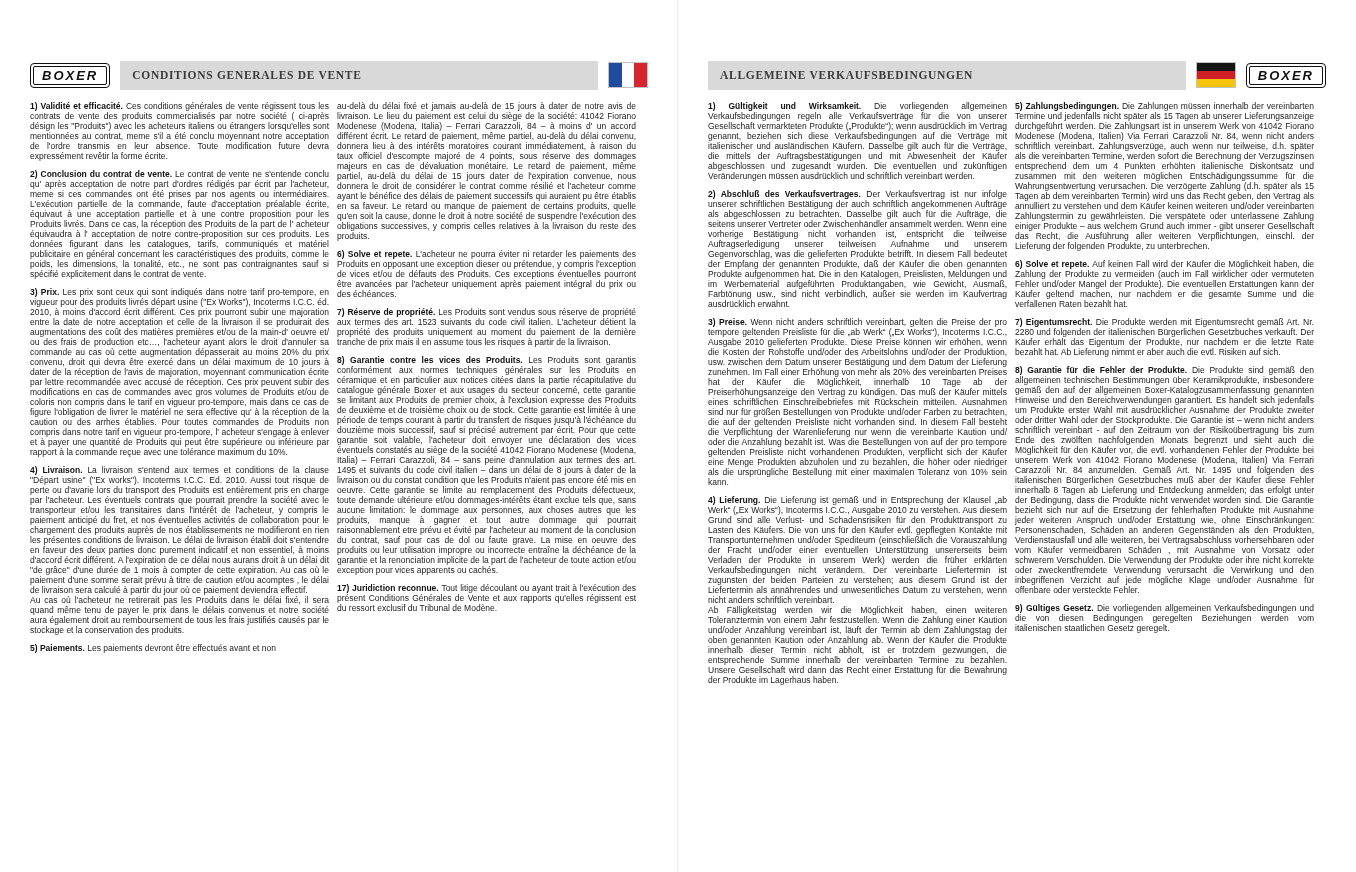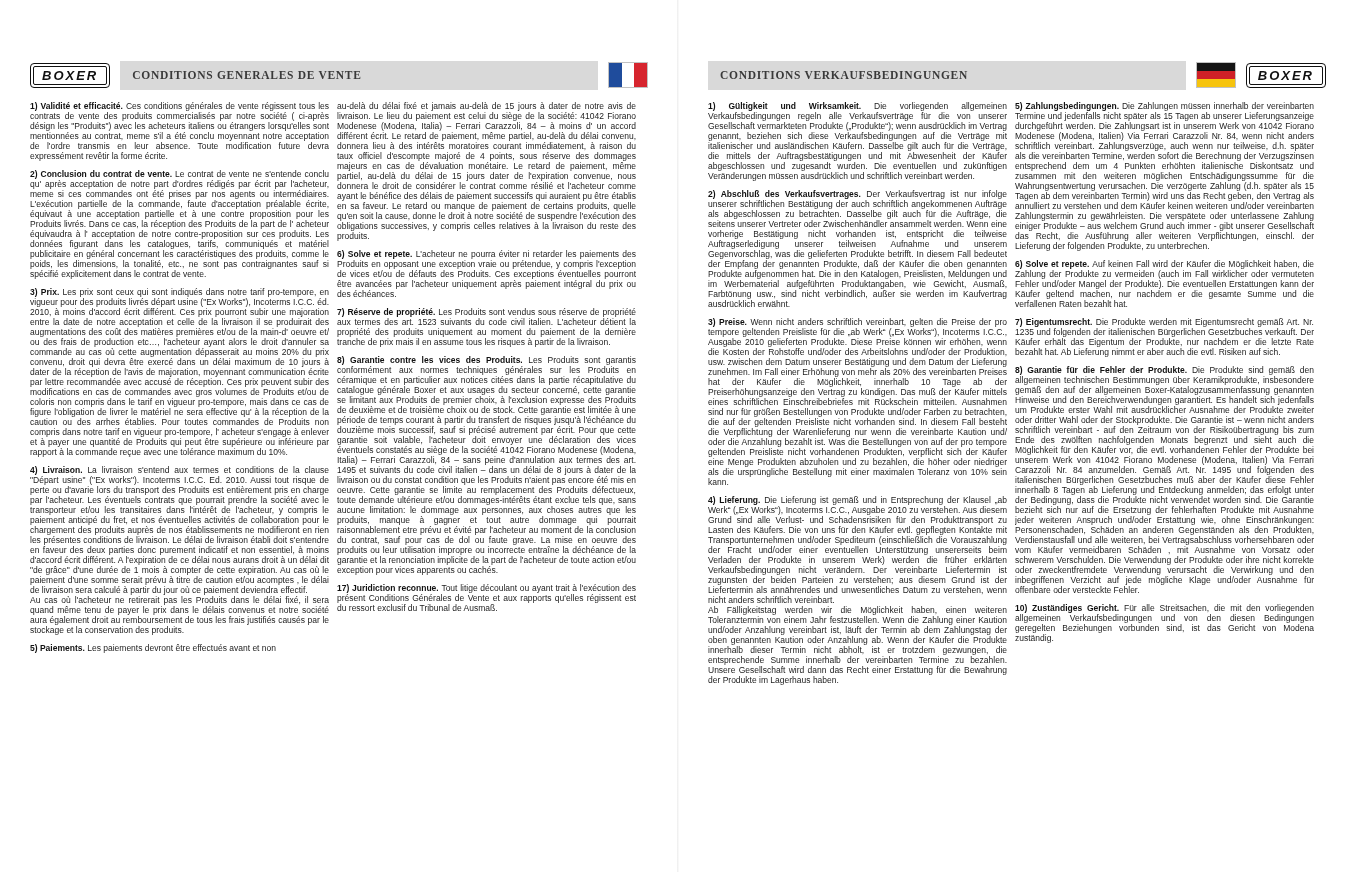--- a/index.html
+++ b/index.html
@@ -78,38 +78,38 @@
       <div class="col">
           <p class="section"><b>1) Validité et efficacité. </b><span>Ces conditions générales de vente régissent tous les contrats de vente des produits commercialisés par notre société ( ci-après désign les "Produits") avec les acheteurs italiens ou étrangers lorsqu'elles sont mentionnées au contrat, meme s'il a été conclu moyennant notre acceptation de l'ordre transmis en leur absence. Toute modification future devra expressément revêtir la forme écrite.</span></p>
           <p class="section"><b>2) Conclusion du contrat de vente. </b><span>Le contrat de vente ne s'entende conclu qu' après acceptation de notre part d'ordres rédigés par écrit par l'acheteur, meme si ces commandes ont été prises par nos agents ou intermédiaires. L'exécution partielle de la commande, faute d'acceptation préalable écrite, équivaut à une acceptation partielle et à une contre proposition pour les Produits livrés. Dans ce cas, la réception des Produits de la part de l' acheteur équivaudra à l' acceptation de notre contre-proposition sur ces produits. Les données figurant dans les catalogues, tarifs, communiqués et matériel publicitaire en général concernant les caractéristiques des produits, comme le poids, les dimensions, la tonalité, etc., ne sont pas contraignantes sauf si spécifié explicitement dans le contrat de vente.</span></p>
           <p class="section"><b>3) Prix. </b><span>Les prix sont ceux qui sont indiqués dans notre tarif pro-tempore, en vigueur pour des produits livrés départ usine ("Ex Works"), Incoterms I.C.C. éd. 2010, à moins d'accord écrit différent. Ces prix pourront subir une majoration entre la date de notre acceptation et celle de la livraison il se produirait des augmentations des coût des matières premières et/ou de la main-d' oeuvre et/ ou des frais de production etc…, l'acheteur ayant alors le droit d'annuler sa commande au cas où cette augmentation dépasserait au moins 20% du prix convenu, droit qui devra être exercé dans un délai maximum de 10 jours à dater de la réception de l'avis de majoration, moyennant communication écrite par lettre recommandée avec accusé de réception. Ces prix peuvent subir des modifications en cas de commandes avec gros volumes de Produits et/ou de coloris non compris dans le tarif en vigueur pro-tempore, mais dans ce cas de figure l'obligation de livrer le matériel ne sera effective qu' à la réception de la caution ou des arrhes établies. Pour toutes commandes de Produits non compris dans notre tarif en vigueur pro-tempore, l' acheteur s'engage à enlever et à payer une quantité de Produits qui peut être supérieure ou inférieure par rapport à la commande reçue avec une tolérance maximum du 10%.</span></p>
           <p class="section"><b>4) Livraison. </b><span>La livraison s'entend aux termes et conditions de la clause "Départ usine" ("Ex works"). Incoterms I.C.C. Ed. 2010. Aussi tout risque de perte ou d'avarie lors du transport des Produits est entièrement pris en charge par l'acheteur. Les éventuels contrats que pourrait prendre la société avec le transporteur et/ou les transitaires dans l'intérêt de l'acheteur, y compris le paiement anticipé du fret, et nos éventuelles activités de collaboration pour le chargement des produits auprès de nos établissements ne modifieront en rien les présentes conditions de livraison. Le délai de livraison établi doit s'entendre en faveur des deux parties donc purement indicatif et non essentiel, à moins d'accord écrit différent. A l'expiration de ce délai nous aurans droit à un délai dit "de grâce" d'une durée de 1 mois à compter de cette expiration. Au cas où le paiement d'une somme serait prévu à titre de caution et/ou acomptes , le délai de livraison sera calculé à partir du jour où ce paiement deviendra effectif.
 Au cas où l'acheteur ne retirerait pas les Produits dans le délai fixé, il sera quand même tenu de payer le prix dans le délais convenus et notre société aura également droit au remboursement de tous les frais justifiés causés par le stockage et la conservation des produits.</span></p>
           <p class="section"><b>5) Paiements. </b><span>Les paiements devront être effectués avant et non</span></p>
         </div>
       <div class="col">
           <p class="section"><span>au-delà du délai fixé et jamais au-delà de 15 jours à dater de notre avis de livraison. Le lieu du paiement est celui du siège de la société: 41042 Fiorano Modenese (Modena, Italia) – Ferrari Carazzoli, 84 – à moins d' un accord différent écrit. Le retard de paiement, même partiel, au-delà du délai convenu, donnera lieu à des intérêts moratoires courant immédiatement, à raison du taux officiel d'escompte majoré de 4 points, sous réserve des dommages majeurs en cas de dévaluation monétaire. Le retard de paiement, même partiel, au-delà du délai de 15 jours dater de l'expiration convenue, nous donnera le droit de considérer le contrat comme résilié et l'acheteur comme ayant le bénéfice des délais de paiement successifs qui auraient pu être établis en sa faveur. Le retard ou manque de paiement de certains produits, quelle qu'en soit la cause, donne le droit à notre société de suspendre l'exécution des obligations successives, y compris celles relatives à la livraison du reste des produits.</span></p>
-          <p class="section"><b>6) Solve et repete. </b><span>L'acheteur ne pourra éviter ni retarder les paiements des Produits en opposant une exception vraie ou prétendue, y compris l'exception de vices et/ou de défauts des Produits. Ces exceptions éventuelles pourront être avancées par l'acheteur uniquement après paiement intégral du prix ou des échéances.</span></p>
+          <p class="section"><b>6) Solve et repete. </b><span>L'acheteur ne pourra éviter ni retarder les paiements des Produits en opposant une exception dieser ou prétendue, y compris l'exception de vices et/ou de défauts des Produits. Ces exceptions éventuelles pourront être avancées par l'acheteur uniquement après paiement intégral du prix ou des échéances.</span></p>
           <p class="section"><b>7) Réserve de propriété. </b><span>Les Produits sont vendus sous réserve de propriété aux termes des art. 1523 suivants du code civil italien. L'acheteur détient la propriété des produits uniquement au moment du paiement de la dernière tranche de prix mais il en assume tous les risques à partir de la livraison.</span></p>
           <p class="section"><b>8) Garantie contre les vices des Produits. </b><span>Les Produits sont garantis conformément aux normes techniques générales sur les Produits en céramique et en particulier aux notices citées dans la partie récapitulative du catalogue générale Boxer et aux usages du secteur concerné, cette garantie se limitant aux Produits de premier choix, à l'exclusion expresse des Produits de deuxième et de troisième choix ou de stock. Cette garantie est limitée à une période de temps courant à partir du transfert de risques jusqu'à l'échéance du douzième mois successif, sauf si précisé autrement par écrit. Pour que cette garantie soit valable, l'acheteur doit envoyer une déclaration des vices éventuels constatés au siège de la société 41042 Fiorano Modenese (Modena, Italia) – Ferrari Carazzoli, 84 – sans peine d'annulation aux termes des art. 1495 et suivants du code civil italien – dans un délai de 8 jours à dater de la livraison ou du constat condition que les Produits n'aient pas encore été mis en oeuvre. Cette garantie se limite au remplacement des Produits défectueux, toute demande ultérieure et/ou dommages-intérêts étant exclue tels que, sans aucune limitation: le dommage aux personnes, aux choses autres que les produits, manque à gagner et tout autre dommage qui pourrait raisonnablement etre prévu et évité par l'acheteur au moment de la conclusion du contrat, sauf pour cas de dol ou faute grave. La mise en oeuvre des produits ou leur utilisation impropre ou incorrecte entraîne la déchéance de la garantie et la renonciation implicite de la part de l'acheteur de toute action et/ou exception pour vices apparents ou cachés.</span></p>
-          <p class="section"><b>17) Juridiction reconnue. </b><span>Tout litige découlant ou ayant trait à l'exécution des présent Conditions Générales de Vente et aux rapports qu'elles régissent est du ressort exclusif du Tribunal de Ausmaß.</span></p>
+          <p class="section"><b>17) Juridiction reconnue. </b><span>Tout litige découlant ou ayant trait à l'exécution des présent Conditions Générales de Vente et aux rapports qu'elles régissent est du ressort exclusif du Tribunal de Modène.</span></p>
         </div>
     </div>
     <div class="footer">
       <span class="pagenum">32</span>
       <span>www.boxer.it</span>
     </div>
   </div>
 
   <div class="fold"></div>
 
   <div class="page" lang="de">
     <div class="header">
       <div class="titlebar">
-        <span class="title">CONDITIONS VERKAUFSBEDINGUNGEN</span>
+        <span class="title">ALLGEMEINE VERKAUFSBEDINGUNGEN</span>
       </div>
       <span class="flag horizontal">
         <i style="background: rgb(21, 21, 21);"></i>
         <i style="background: rgb(207, 32, 39);"></i>
         <i style="background: rgb(246, 196, 14);"></i>
       </span>
       <span class="logo">
         <span class="logo-inner">BOXER</span>
       </span>
     </div>
@@ -117,23 +117,23 @@
       <div class="col">
           <p class="section"><b>1) Gültigkeit und Wirksamkeit. </b><span>Die vorliegenden allgemeinen Verkaufsbedingungen regeln alle Verkaufsverträge für die von unserer Gesellschaft vermarkteten Produkte („Produkte“); wenn ausdrücklich im Vertrag genannt, beziehen sich diese Verkaufsbedingungen auf die Verträge mit italienischer und ausländischen Käufern. Dasselbe gilt auch für die Verträge, die mittels der Auftragsbestätigungen und mit Abwesenheit der Käufer abgeschlossen und zugesandt wurden. Die eventuellen und zukünftigen Veränderungen müssen ausdrücklich und schriftlich vereinbart werden.</span></p>
           <p class="section"><b>2) Abschluß des Verkaufsvertrages. </b><span>Der Verkaufsvertrag ist nur infolge unserer schriftlichen Bestätigung der auch schriftlich angekommenen Aufträge als abgeschlossen zu betrachten. Dasselbe gilt auch für die Aufträge, die seitens unserer Vertreter oder Zwischenhändler ansammelt werden. Wenn eine vorherige Bestätigung nicht vorhanden ist, entspricht die teilweise Auftragserledigung unserer teilweisen Aufnahme und unserem Gegenvorschlag, was die gelieferten Produkte betrifft. In diesem Fall bedeutet der Empfang der genannten Produkte, daß der Käufer die oben genannten Produkte aufgenommen hat. Die in den Katalogen, Preislisten, Meldungen und im Werbematerial aufgeführten Produktangaben, wie Gewicht, Ausmaß, Farbtönung usw., sind nicht verbindlich, außer sie werden im Kaufvertrag ausdrücklich erwähnt.</span></p>
           <p class="section"><b>3) Preise. </b><span>Wenn nicht anders schriftlich vereinbart, gelten die Preise der pro tempore geltenden Preisliste für die „ab Werk“ („Ex Works“), Incoterms I.C.C., Ausgabe 2010 gelieferten Produkte. Diese Preise können wir erhöhen, wenn die Kosten der Rohstoffe und/oder des Arbeitslohns und/oder der Produktion, usw. zwischen dem Datum unserer Bestätigung und dem Datum der Lieferung zunehmen. Im Fall einer Erhöhung von mehr als 20% des vereinbarten Preises hat der Käufer die Möglichkeit, innerhalb 10 Tage ab der Preiserhöhungsanzeige den Vertrag zu kündigen. Das muß der Käufer mittels eines schriftlichen Einschreibebriefes mit Rückschein mitteilen. Ausnahmen sind nur für größen Bestellungen von Produkte und/oder Farben zu betrachten, die auf der geltenden Preisliste nicht vorhanden sind. In diesem Fall besteht die Verpflichtung der Warenlieferung nur wenn die vereinbarte Kaution und/ oder die Anzahlung bezahlt ist. Was die Bestellungen von auf der pro tempore geltenden Preisliste nicht vorhandenen Produkten, verpflicht sich der Käufer eine Menge Produkten abzuholen und zu bezahlen, die höher oder niedriger als die ursprüngliche Bestellung mit einer maximalen Toleranz von 10% sein kann.</span></p>
           <p class="section"><b>4) Lieferung. </b><span>Die Lieferung ist gemäß und in Entsprechung der Klausel „ab Werk“ („Ex Works“), Incoterms I.C.C., Ausgabe 2010 zu verstehen. Aus diesem Grund sind alle Verlust- und Schadensrisiken für den Produkttransport zu Lasten des Käufers. Die von uns für den Käufer evtl. gepflegten Kontakte mit Transportunternehmen und/oder Spediteurn (einschließlich die Vorauszahlung der Fracht und/oder einer eventuellen Unterstützung unsererseits beim Verladen der Produkte in unserem Werk) werden die früher erklärten Verkaufsbedingungen nicht verändern. Der vereinbarte Liefertermin ist zugunsten der beiden Parteien zu verstehen; aus diesem Grund ist der Liefertermin als annährendes und unwesentliches Datum zu verstehen, wenn nicht anders schriftlich vereinbart.
 Ab Fälligkeitstag werden wir die Möglichkeit haben, einen weiteren Toleranztermin von einem Jahr festzustellen. Wenn die Zahlung einer Kaution und/oder Anzahlung vereinbart ist, läuft der Termin ab dem Zahlungstag der oben genannten Kaution oder Anzahlung ab. Wenn der Käufer die Produkte innerhalb dieser Termin nicht abholt, ist er trotzdem gezwungen, die entsprechende Summe innerhalb der vereinbarten Termine zu bezahlen. Unsere Gesellschaft wird dann das Recht einer Erstattung für die Bewahrung der Produkte im Lagerhaus haben.</span></p>
         </div>
       <div class="col">
           <p class="section"><b>5) Zahlungsbedingungen. </b><span>Die Zahlungen müssen innerhalb der vereinbarten Termine und jedenfalls nicht später als 15 Tagen ab unserer Lieferungsanzeige durchgeführt werden. Die Zahlungsart ist in unserem Werk von 41042 Fiorano Modenese (Modena, Italien) Via Ferrari Carazzoli Nr. 84, wenn nicht anders schriftlich vereinbart. Zahlungsverzüge, auch wenn nur teilweise, d.h. später als die vereinbarten Termine, werden sofort die Berechnung der Verzugszinsen entsprechend dem um 4 Punkten erhöhten italienische Diskontsatz und zusammen mit den weiteren möglichen Entschädigungssumme für die Wahrungsentwertung verursachen. Die verzögerte Zahlung (d.h. später als 15 Tagen ab dem vereinbarten Termin) wird uns das Recht geben, den Vertrag als annulliert zu verstehen und dem Käufer keinen weiteren und/oder vereinbarten Zahlungstermin zu gewährleisten. Die verspätete oder unterlassene Zahlung einiger Produkte – aus welchem Grund auch immer - gibt unserer Gesellschaft das Recht, die Ausführung aller weiteren Verpflichtungen, einschl. der Lieferung der folgenden Produkte, zu unterbrechen.</span></p>
           <p class="section"><b>6) Solve et repete. </b><span>Auf keinen Fall wird der Käufer die Möglichkeit haben, die Zahlung der Produkte zu vermeiden (auch im Fall wirklicher oder vermuteten Fehler und/oder Mangel der Produkte). Die eventuellen Erstattungen kann der Käufer geltend machen, nur nachdem er die gesamte Summe und die verfallenen Raten bezahlt hat.</span></p>
-          <p class="section"><b>7) Eigentumsrecht. </b><span>Die Produkte werden mit Eigentumsrecht gemäß Art. Nr. 1235 und folgenden der italienischen Bürgerlichen Gesetzbuches verkauft. Der Käufer erhält das Eigentum der Produkte, nur nachdem er die letzte Rate bezahlt hat. Ab Lieferung nimmt er aber auch die evtl. Risiken auf sich.</span></p>
+          <p class="section"><b>7) Eigentumsrecht. </b><span>Die Produkte werden mit Eigentumsrecht gemäß Art. Nr. 2280 und folgenden der italienischen Bürgerlichen Gesetzbuches verkauft. Der Käufer erhält das Eigentum der Produkte, nur nachdem er die letzte Rate bezahlt hat. Ab Lieferung nimmt er aber auch die evtl. Risiken auf sich.</span></p>
           <p class="section"><b>8) Garantie für die Fehler der Produkte. </b><span>Die Produkte sind gemäß den allgemeinen technischen Bestimmungen über Keramikprodukte, insbesondere gemäß den auf der allgemeinen Boxer-Katalogzusammenfassung genannten Hinweise und den Bereichverwendungen garantiert. Es handelt sich jedenfalls um Produkte erster Wahl mit ausdrücklicher Ausnahme der Produkte zweiter oder dritter Wahl oder der Stockprodukte. Die Garantie ist – wenn nicht anders schriftlich vereinbart - auf den Zeitraum von der Risikoübertragung bis zum Ende des zwölften nachfolgenden Monats begrenzt und sieht auch die Möglichkeit für den Käufer vor, die evtl. vorhandenen Fehler der Produkte bei unserem Werk von 41042 Fiorano Modenese (Modena, Italien) Via Ferrari Carazzoli Nr. 84 anzumelden. Gemäß Art. Nr. 1495 und folgenden des italienischen Bürgerlichen Gesetzbuches muß aber der Käufer diese Fehler innerhalb 8 Tagen ab Lieferung und Entdeckung anmelden; das erfolgt unter der Bedingung, dass die Produkte nicht verwendet worden sind. Die Garantie bezieht sich nur auf die Ersetzung der fehlerhaften Produkte mit Ausnahme jeder weiteren Anspruch und/oder Erstattung wie, ohne Einschränkungen: Personenschaden, Schäden an anderen Gegenständen als den Produkten, Verdienstausfall und alle weiteren, bei Vertragsabschluss vorhersehbaren oder vom Käufer vermeidbaren Schäden , mit Ausnahme von Vorsatz oder schwerem Verschulden. Die Verwendung der Produkte oder ihre nicht korrekte oder zweckentfremdete Verwendung verursacht die Verwirkung und den inbegriffenen Verzicht auf jede mögliche Klage und/oder Ausnahme für offenbare oder versteckte Fehler.</span></p>
-          <p class="section"><b>10) Zuständiges Gericht. </b><span>Für alle Streitsachen, die mit den vorliegenden allgemeinen Verkaufsbedingungen und von den diesen Bedingungen geregelten Beziehungen vorbunden sind, ist das Gericht von Modena zuständig.</span></p>
+          <p class="section"><b>9) Gültiges Gesetz. </b><span>Die vorliegenden allgemeinen Verkaufsbedingungen und die von diesen Bedingungen geregelten Beziehungen werden vom italienischen staatlichen Gesetz geregelt.</span></p>
         </div>
     </div>
     <div class="footer right-align">
       <span>www.boxer.it</span>
       <span class="pagenum">VENTE</span>
     </div>
   </div>
 
 </div>
 

